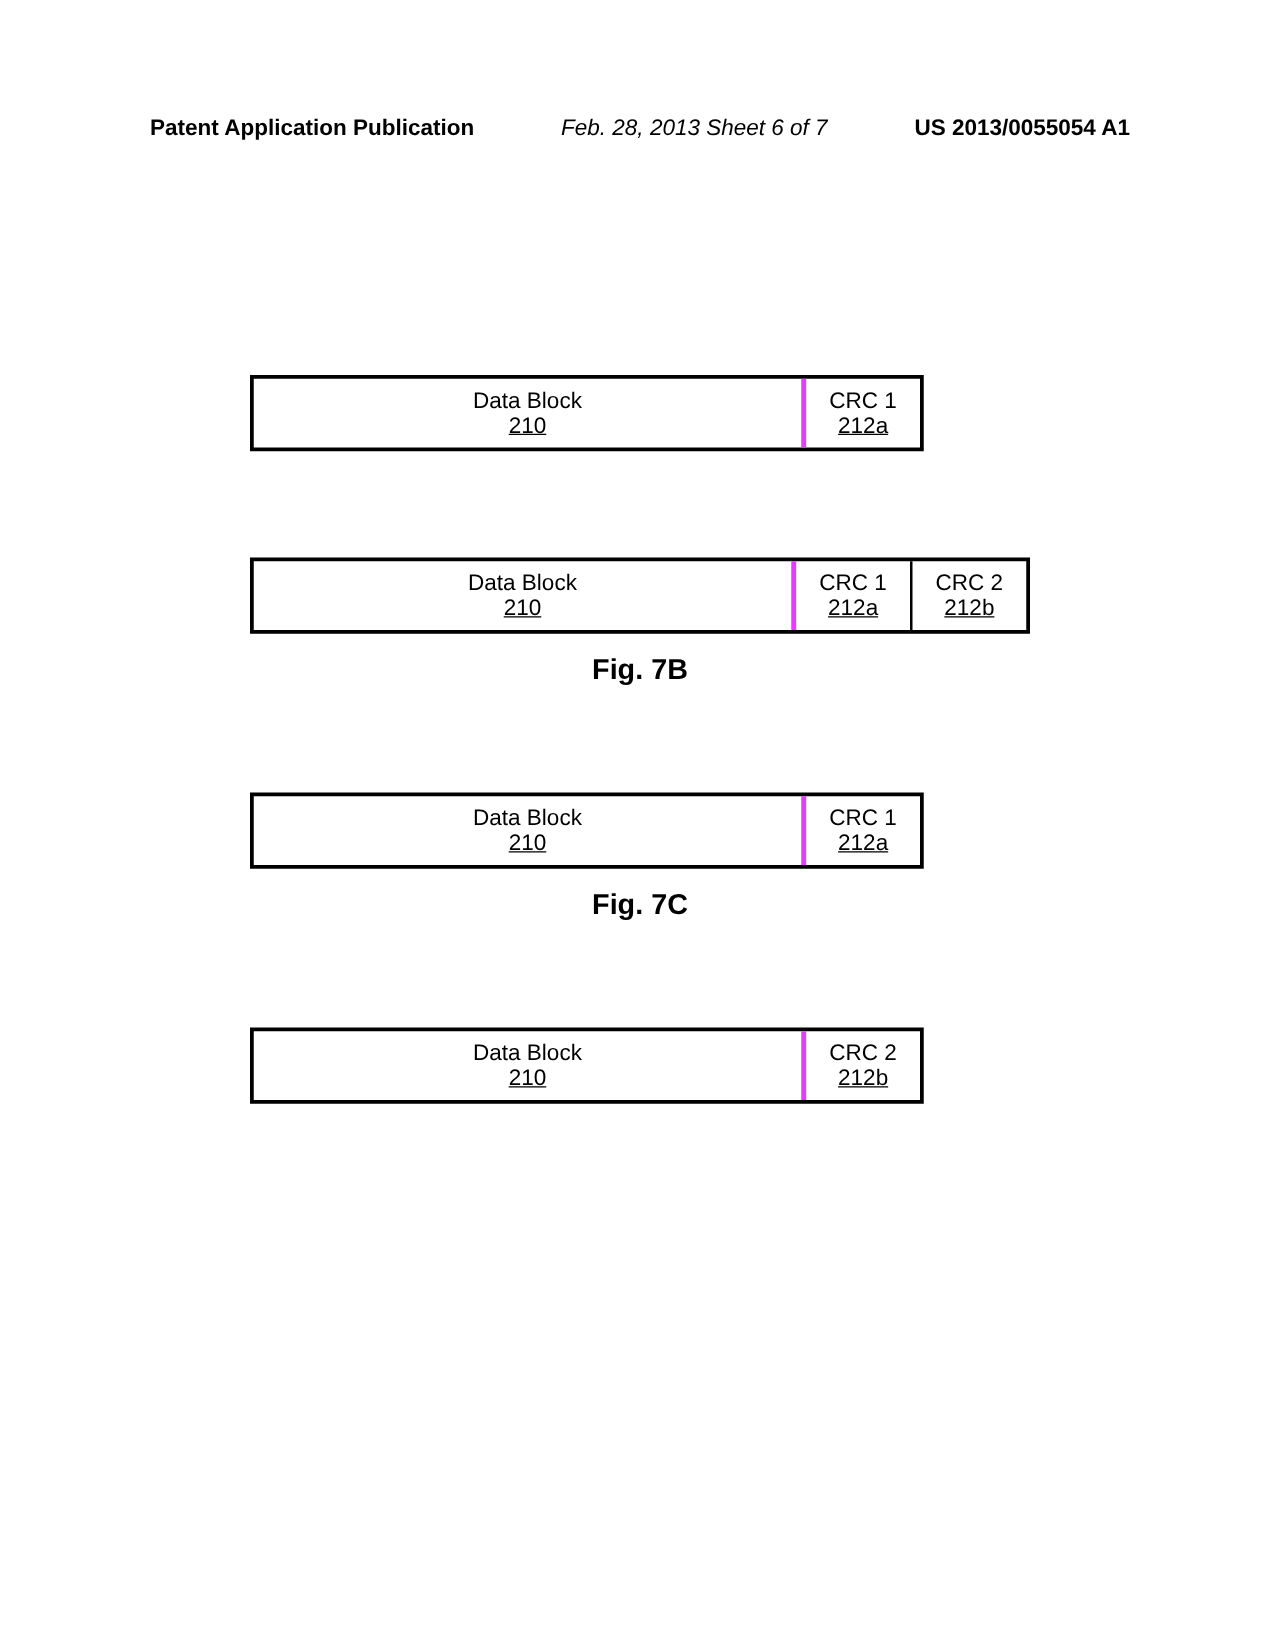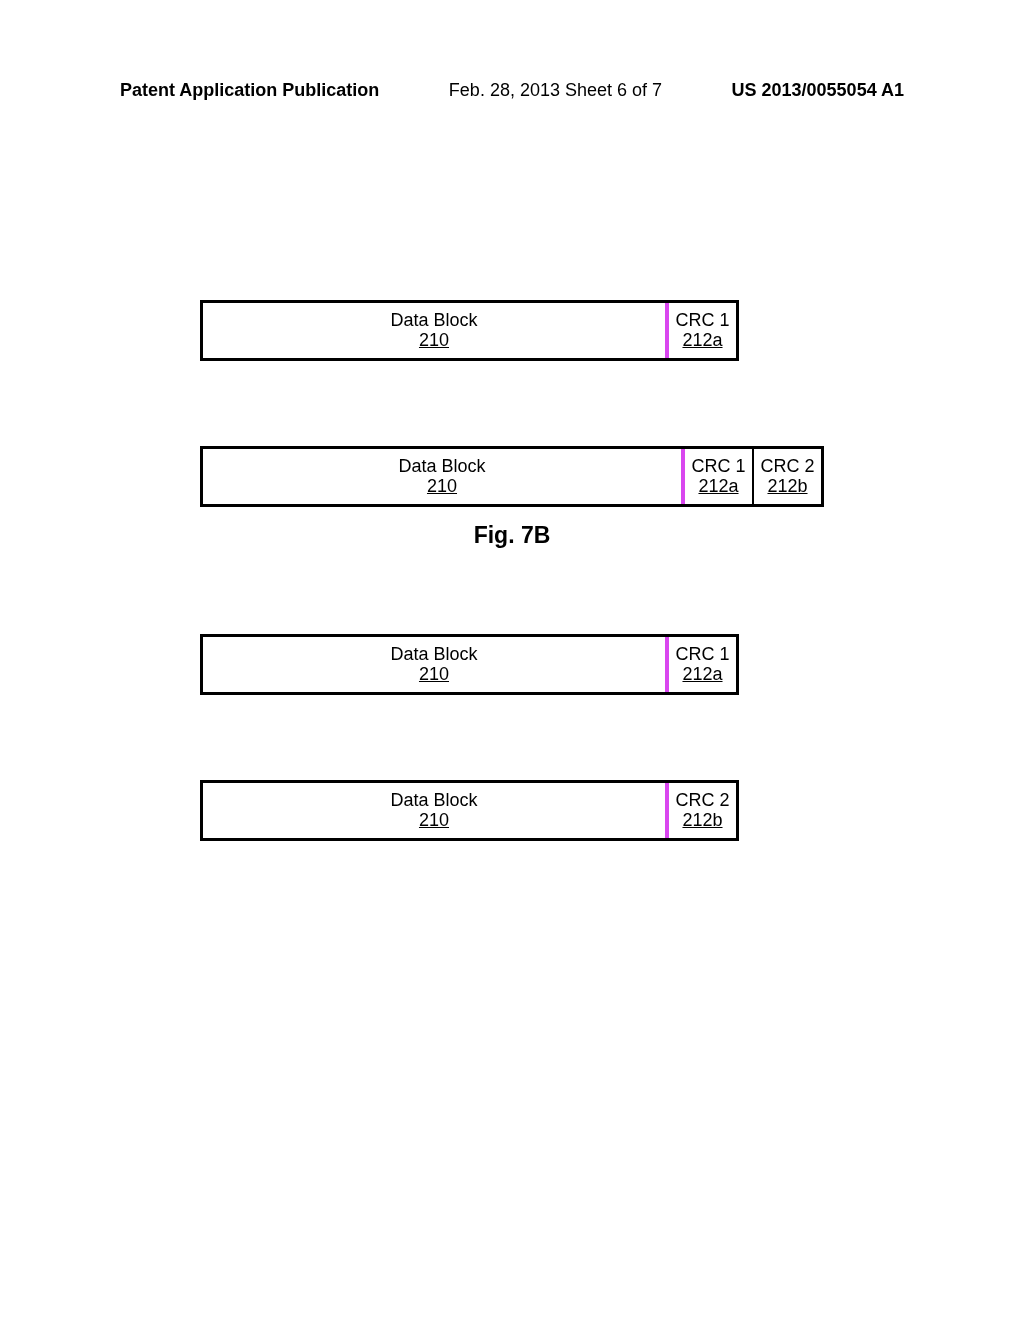--- a/index.html
+++ b/index.html
@@ -7,33 +7,34 @@
       padding: 0;
       width: 1024px;
       height: 1320px;
       font-family: Arial, Helvetica, sans-serif;
       background: white;
       color: black;
       position: relative;
     }
     .header {
       position: absolute;
-      top: 80px;
+      top: 92px;
       left: 0;
       right: 0;
       display: flex;
       justify-content: space-between;
       font-size: 18px;
       padding: 0 120px;
     }
     .header-left {
       font-weight: bold;
     }
     .header-center {
       font-weight: normal;
+      font-style: italic;
     }
     .header-right {
       font-weight: bold;
     }
     .content {
       position: absolute;
       top: 300px;
       left: 0;
       right: 0;
       padding: 0 200px;
@@ -52,21 +53,21 @@
       justify-content: center;
       align-items: center;
       font-size: 18px;
       line-height: 1.1;
     }
     .cell-data {
       flex: 1;
       border-right: 4px solid #d946ef;
     }
     .cell-crc {
-      width: 67px;
+      width: 91px;
       border-right: 2px solid black;
     }
     .cell-crc:last-child {
       border-right: none;
     }
     .ref-num {
       text-decoration: underline;
     }
     .figure-label {
       text-align: center;
@@ -124,20 +125,21 @@
     <div class="diagram-row diagram-7c">
       <div class="cell cell-data">
         <span>Data Block</span>
         <span class="ref-num">210</span>
       </div>
       <div class="cell cell-crc">
         <span>CRC 1</span>
         <span class="ref-num">212a</span>
       </div>
     </div>
+    <div class="figure-label">Fig. 7C</div>
   </div>
 
   <div class="figure-block">
     <div class="diagram-row diagram-7d">
       <div class="cell cell-data">
         <span>Data Block</span>
         <span class="ref-num">210</span>
       </div>
       <div class="cell cell-crc">
         <span>CRC 2</span>

